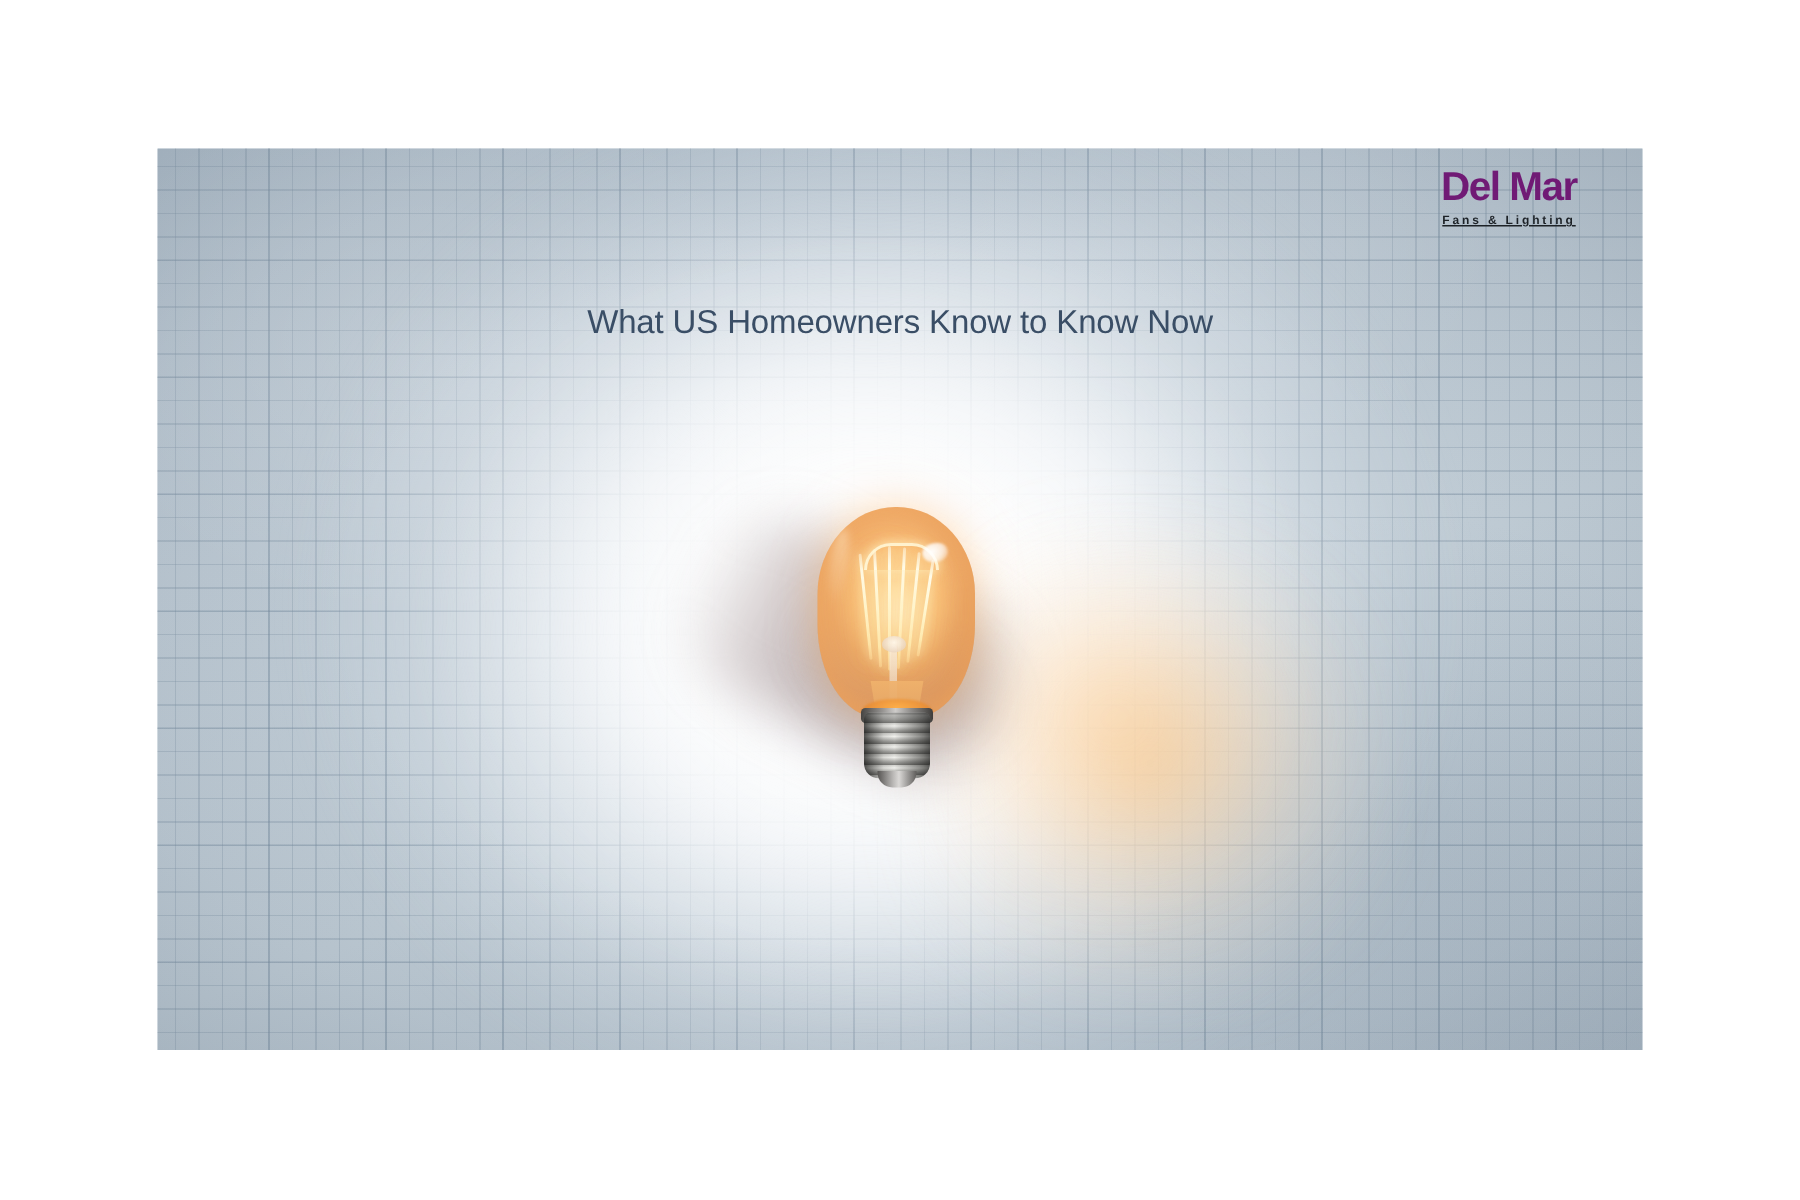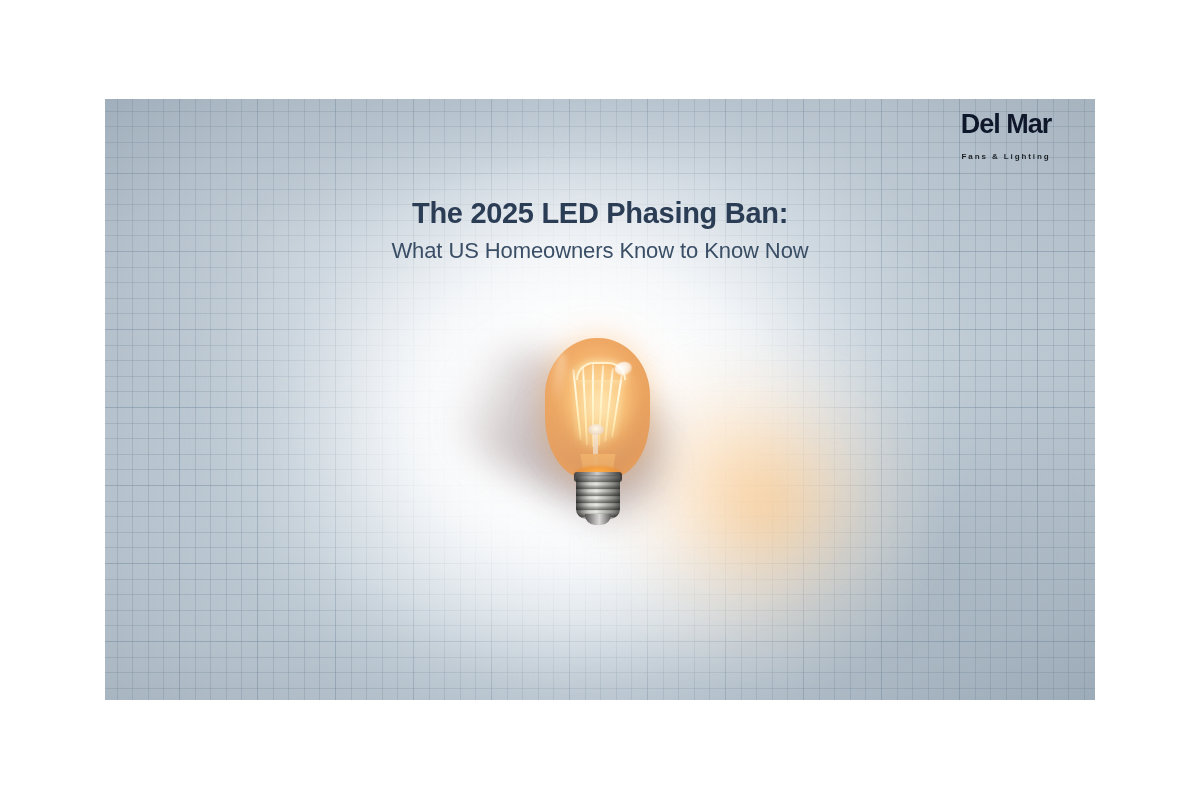--- a/index.html
+++ b/index.html
@@ -449,31 +449,32 @@
     right: 14px;
     top: 12px;
     text-align: center;
     width: 150px;
   }
   .logo-word {
     font-family: "Liberation Sans", sans-serif;
     font-size: 27px;
     font-weight: 700;
     letter-spacing: -1.0px;
-    color: #0f172a;
+    color: #701a75;
     line-height: 1;
   }
   .logo-tag {
     font-family: "Liberation Sans", sans-serif;
     font-size: 8px;
     font-weight: 700;
     letter-spacing: 1.9px;
     color: #1d2227;
-    margin-top: 15px;
+    margin-top: 5px;
     line-height: 1;
+    text-decoration: underline;
   }
 </style>
 </head>
 <body>
 
 <div id="page">
 
   <div id="hero">
 
     <div class="paper-base"></div>
@@ -508,21 +509,20 @@
       <div class="stem-knob"></div>
       <div class="bulb-neck"></div>
       <div class="glass-spec"></div>
       <div class="base-pool"></div>
       <div class="base-collar"></div>
       <div class="bulb-base"></div>
       <div class="base-tip"></div>
     </div>
 
     <div class="headline-block">
-      <div class="headline-title">The 2025 LED Phasing Ban:</div>
       <div class="headline-sub">What US Homeowners Know to Know Now</div>
     </div>
 
     <div class="logo">
       <div class="logo-word">Del Mar</div>
       <div class="logo-tag">Fans &amp; Lighting</div>
     </div>
 
   </div>
 </div>

